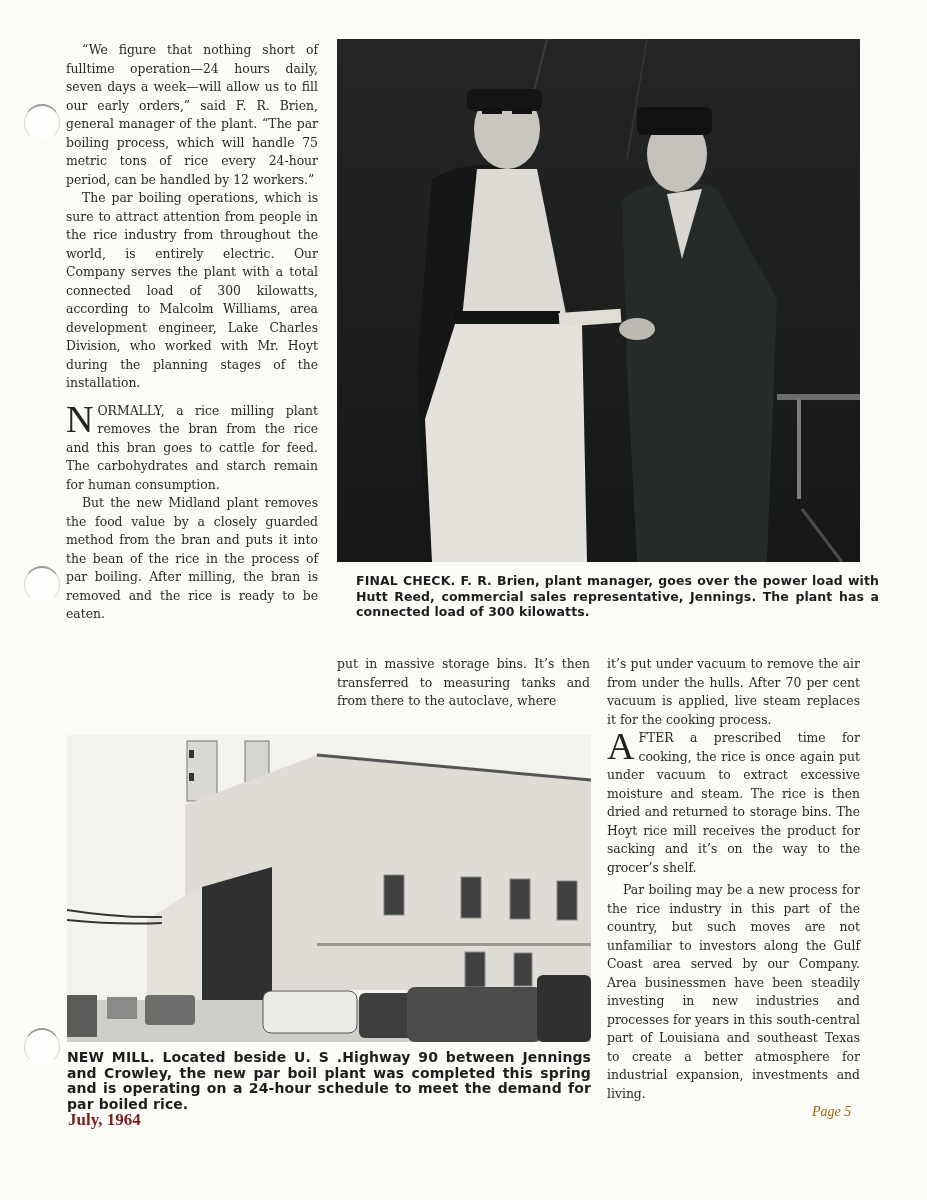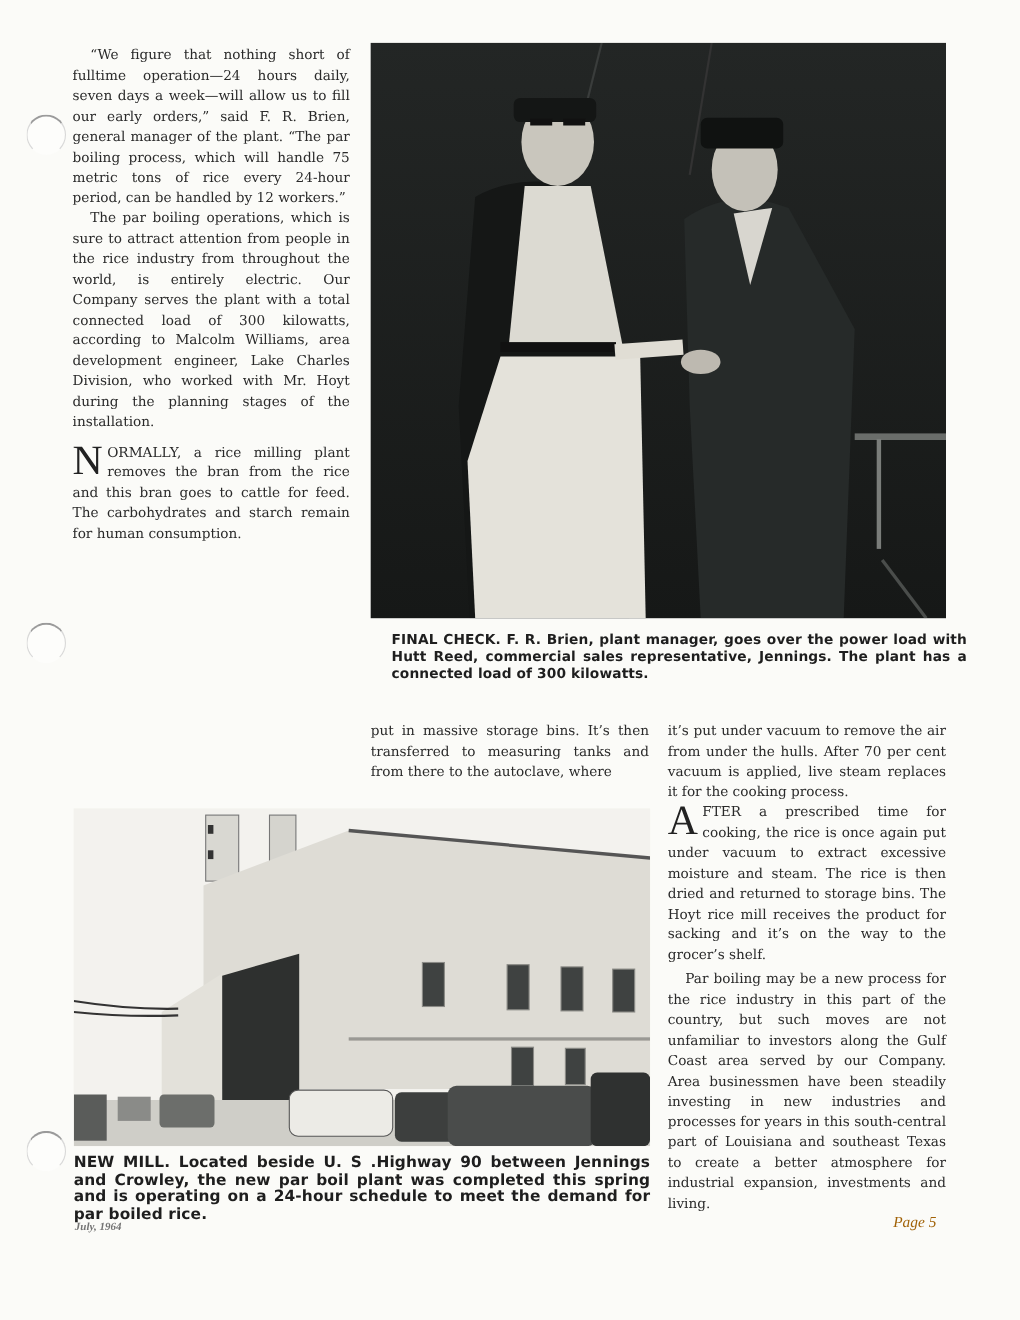--- a/index.html
+++ b/index.html
@@ -8,37 +8,38 @@
   .hole{position:absolute;left:24px;width:34px;height:34px;border-radius:50%;
         border-top:2px solid #9a9a9a;border-left:1px solid #d8d8d8;border-right:1px solid #d8d8d8;
         border-bottom:1px solid transparent;background:#fdfdfb;}
   .col{position:absolute;font-size:12.4px;line-height:18.5px;text-align:justify;}
   .col p{margin:0;text-indent:16px;}
   .col p.noind{text-indent:0;}
   .drop{float:left;font-size:38px;line-height:30px;margin:2px 4px 0 0;font-family:"Liberation Serif",serif;color:#222;}
   .caption{position:absolute;font-family:"DejaVu Sans","Liberation Sans",sans-serif;font-weight:bold;
            font-size:12.5px;line-height:15.5px;color:#1e1e1e;text-align:justify;letter-spacing:0.1px;}
   .photo{position:absolute;overflow:hidden;}
-  .footer-left{position:absolute;left:68px;top:1110px;font-family:"Liberation Serif",serif;font-style:italic;font-weight:bold;font-size:10px;color:#737373;}
+  .footer-left{position:absolute;left:68px;top:1110px;font-family:"Liberation Serif",serif;font-weight:bold;font-size:17px;color:#7f1d1d;}
   .footer-right{position:absolute;left:812px;top:1104px;font-family:"Liberation Serif",serif;font-style:italic;font-weight:normal;font-size:14px;color:#a16207;}
 </style>
 </head>
 <body>
 
 <div class="hole" style="top:104px;"></div>
 <div class="hole" style="top:566px;"></div>
 <div class="hole" style="top:1028px;"></div>
 
 <div class="col" style="left:66px;top:41px;width:252px;">
   <p>“We figure that nothing short of fulltime operation—24 hours daily, seven days a week—will allow us to fill our early orders,” said F. R. Brien, general manager of the plant. “The par boiling process, which will handle 75 metric tons of rice every 24-hour period, can be handled by 12 workers.”</p>
   <p>The par boiling operations, which is sure to attract attention from people in the rice industry from throughout the world, is entirely electric. Our Company serves the plant with a total connected load of 300 kilowatts, according to Malcolm Williams, area development engineer, Lake Charles Division, who worked with Mr. Hoyt during the planning stages of the installation.</p>
   <div style="height:9px"></div>
   <p class="noind">
     <span class="drop">N</span><span>ORMALLY, a rice milling plant removes the bran from the rice and this bran goes to cattle for feed. The carbohydrates and starch remain for human consumption.</span>
   </p>
+  <p>But the new Midland plant removes the food value by a closely guarded method from the bran and puts it into the bean of the rice in the process of par boiling. After milling, the bran is removed and the rice is ready to be eaten.</p>
 </div>
 
 <div class="photo" style="left:337px;top:39px;width:523px;height:523px;background:#1d201f;">
   <svg width="523" height="523" viewBox="0 0 523 523">
     <defs>
       <linearGradient id="bg1" x1="0" y1="0" x2="0" y2="1">
         <stop offset="0" stop-color="#232625"></stop>
           <stop offset="1" stop-color="#161817"></stop>
       </linearGradient>
     </defs>

